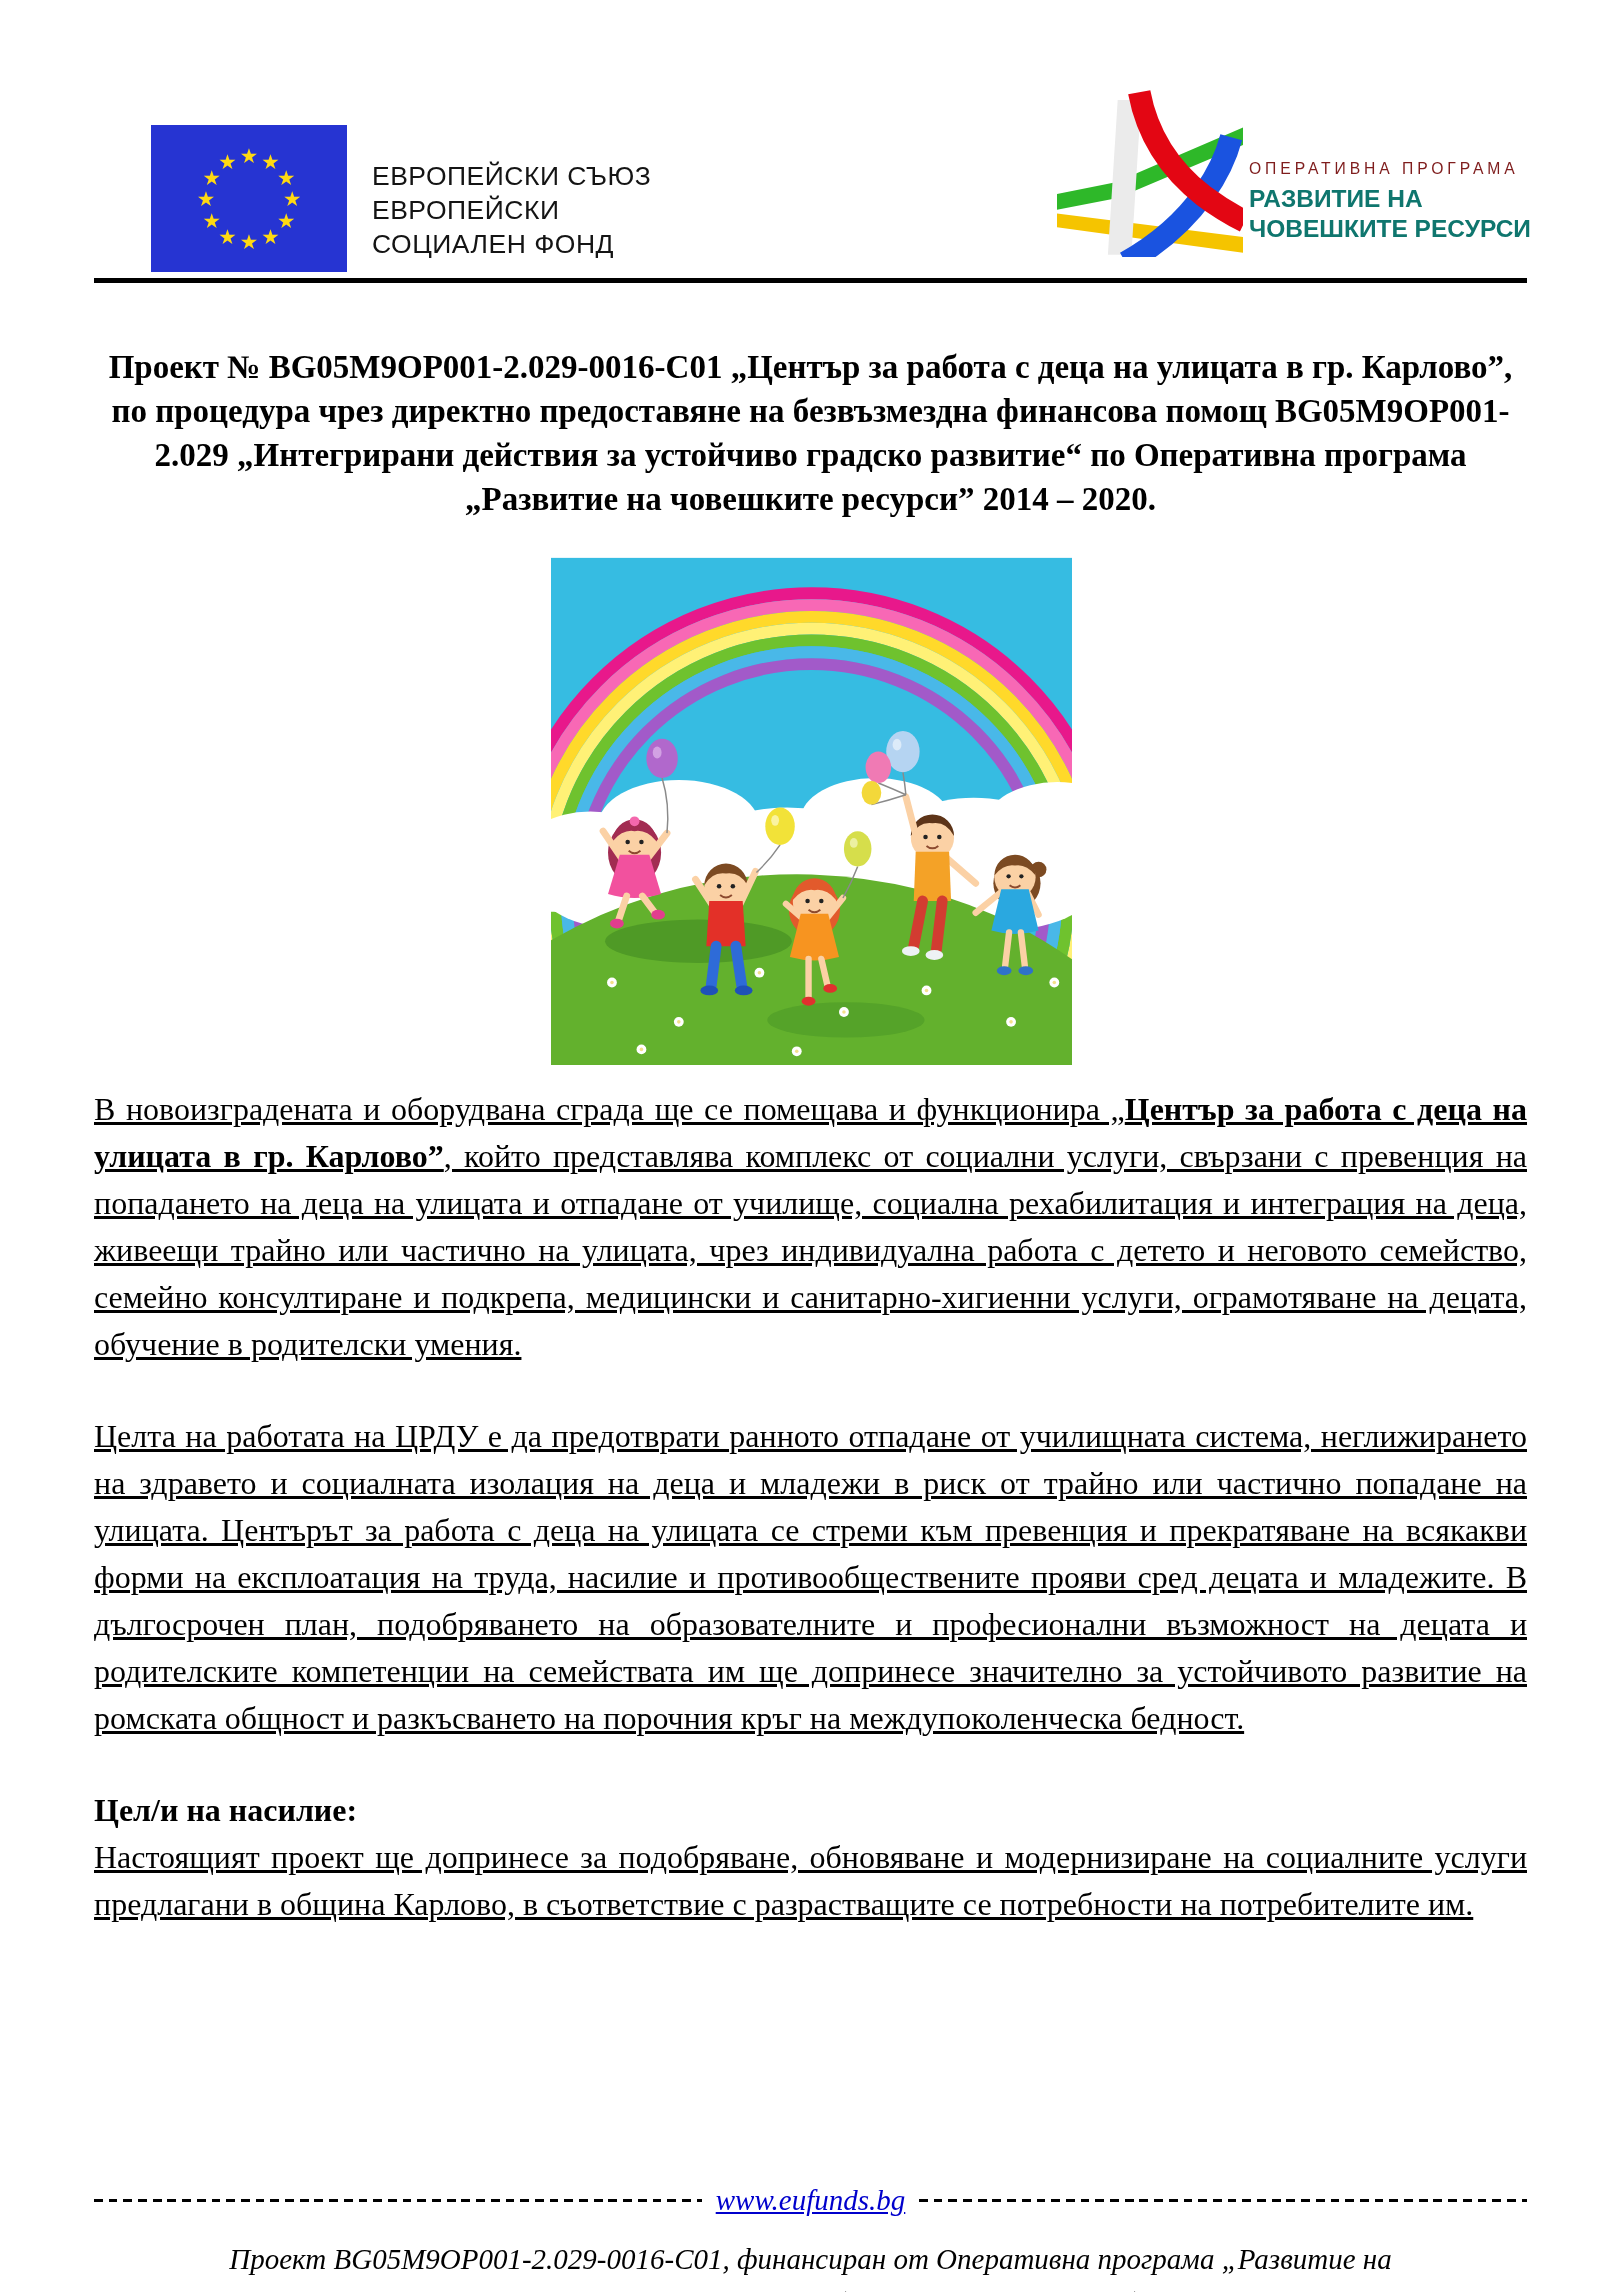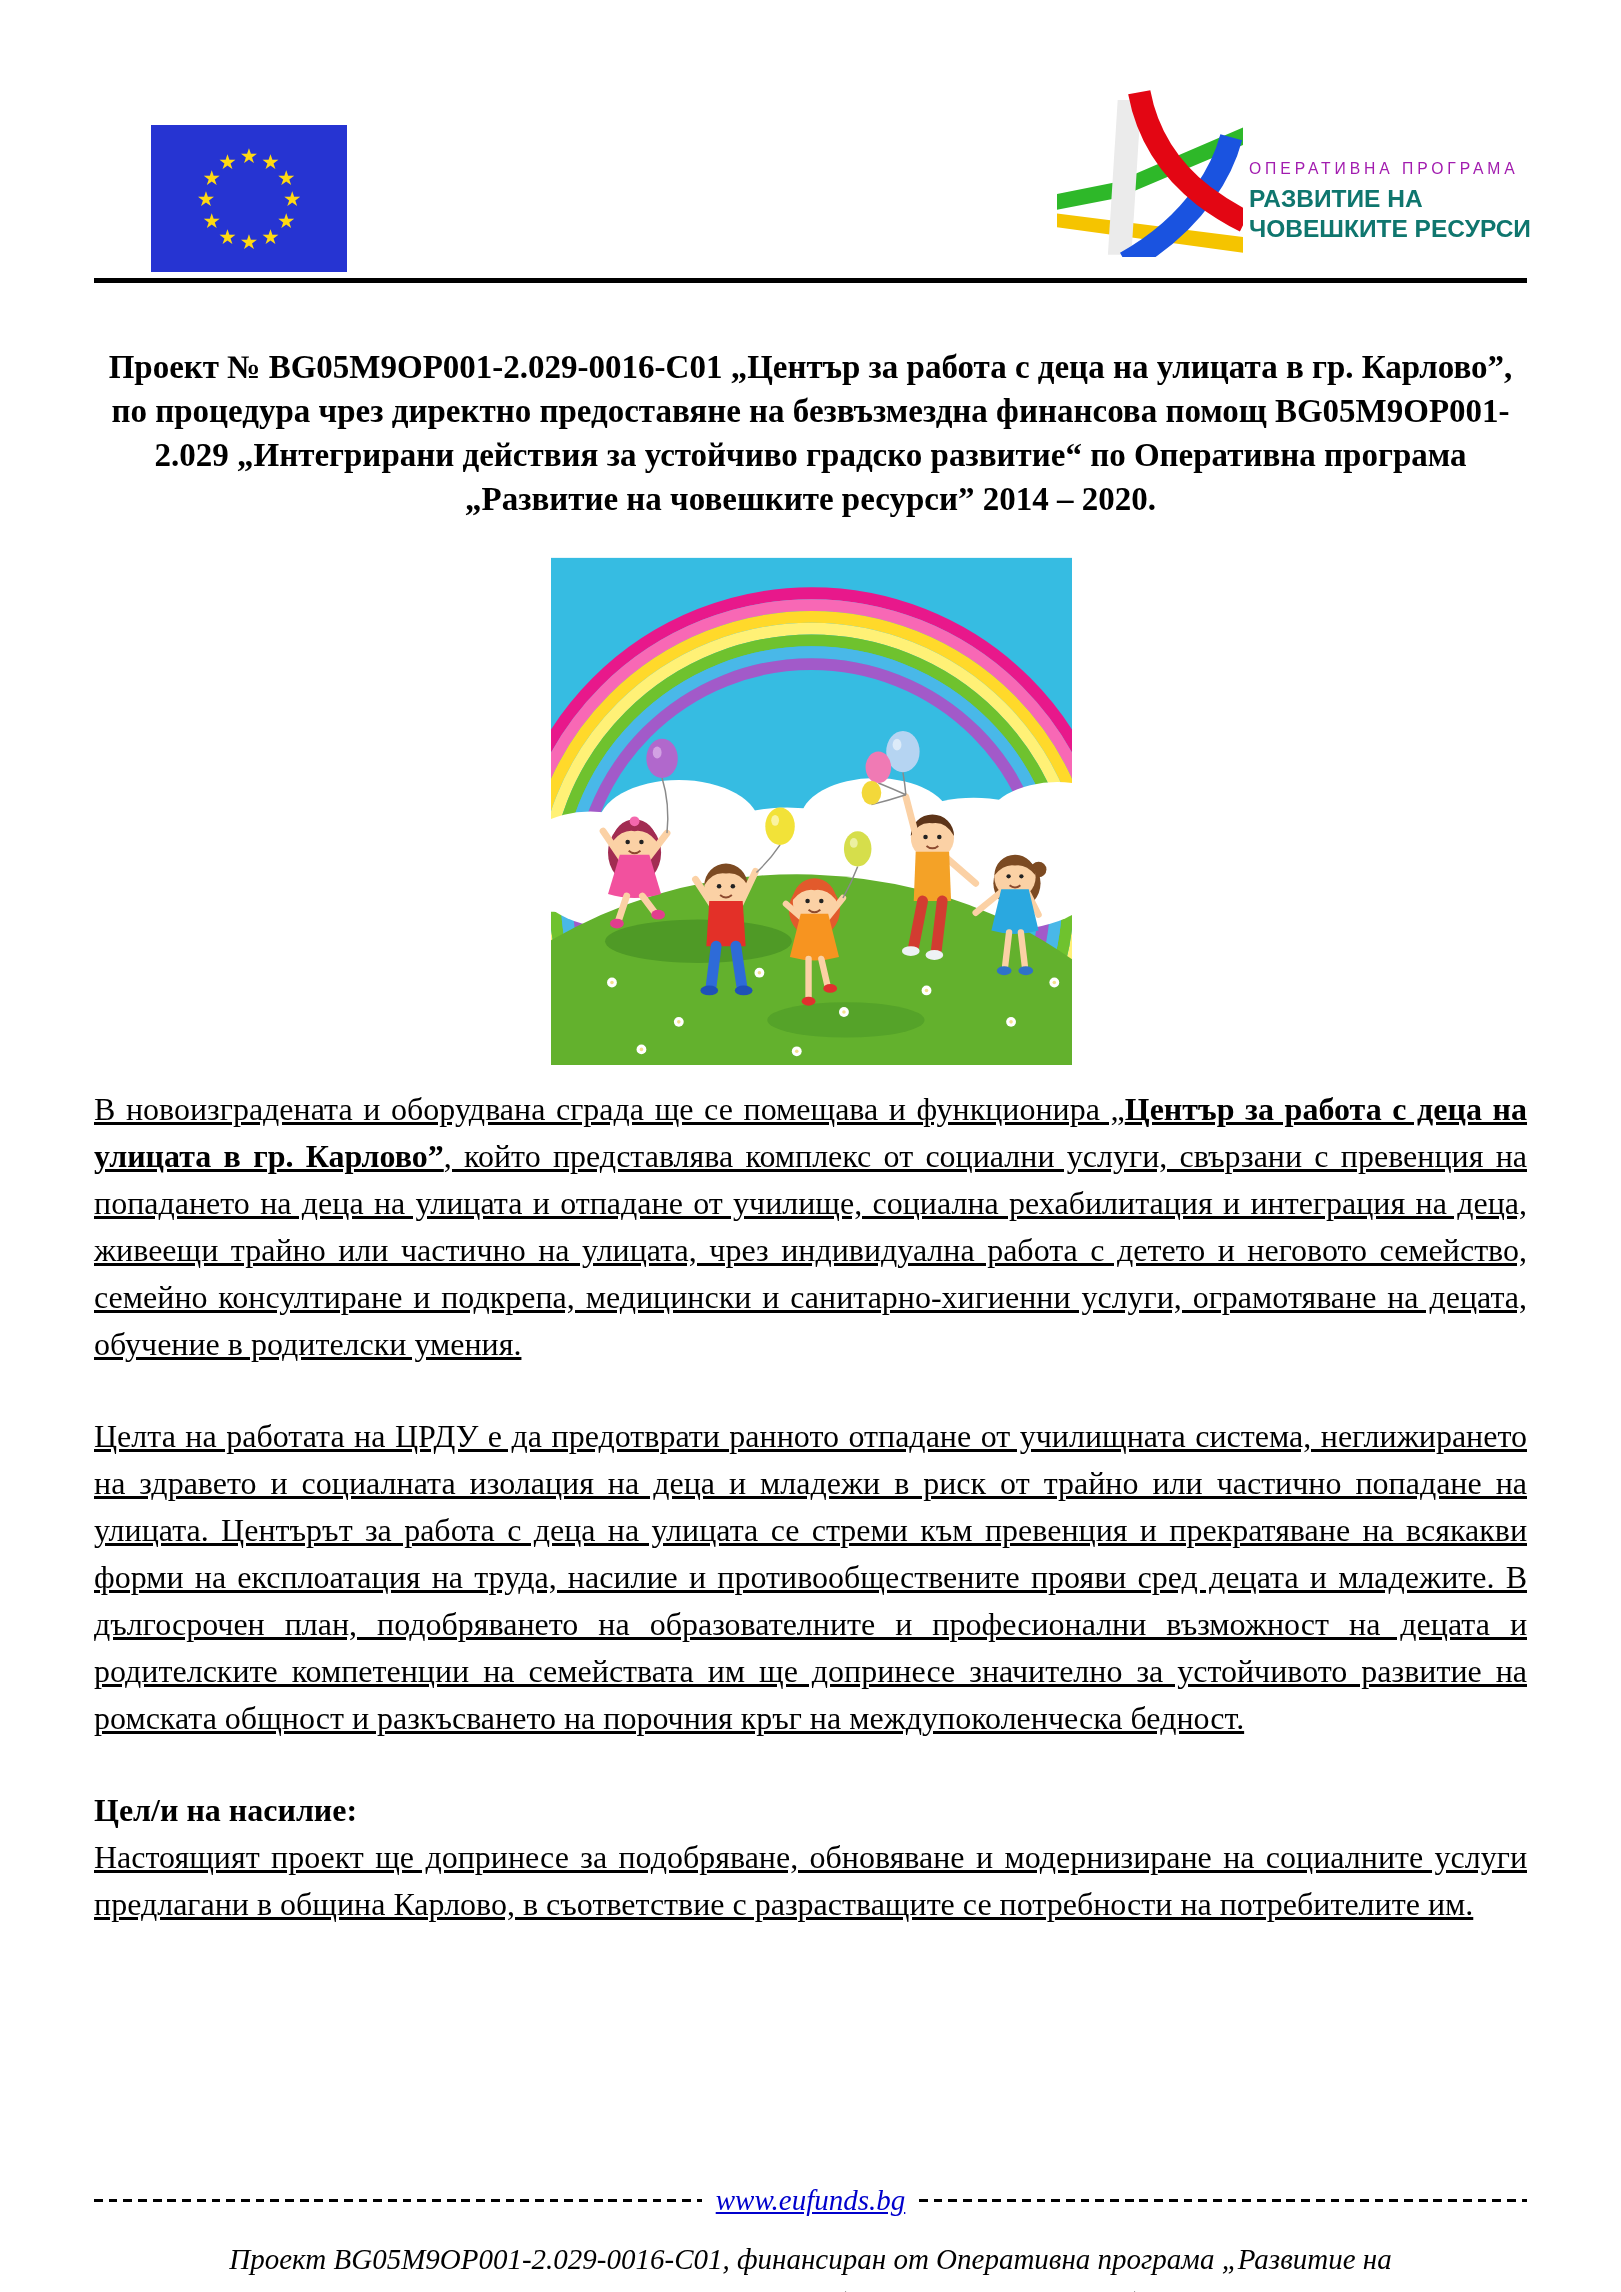--- a/index.html
+++ b/index.html
@@ -7,21 +7,21 @@
     position:relative;width:1621px;height:2293px;background:#fff;overflow:hidden;
     font-family:"Liberation Serif",serif;color:#000;
   }
   
   .header{position:absolute;left:94px;top:86px;width:1433px;height:192px;border-bottom:5.9px solid #000;}
   .eu-flag{position:absolute;left:57px;top:39px;}
   .eu-text{position:absolute;left:278px;top:73px;font-family:"Liberation Sans",sans-serif;
            font-size:26.5px;line-height:34px;color:#141414;letter-spacing:0.5px;}
   .op-ribbons{position:absolute;left:963px;top:2px;}
   .op-text{position:absolute;left:1155px;top:74px;font-family:"Liberation Sans",sans-serif;}
-  .op-kicker{font-size:15.7px;letter-spacing:3.9px;color:#a21caf;margin-bottom:5.9px;white-space:nowrap;}
+  .op-kicker{font-size:15.7px;letter-spacing:3.9px;color:#7f1d1d;margin-bottom:5.9px;white-space:nowrap;}
   .op-line{font-size:24.5px;font-weight:bold;color:#0f766e;line-height:30px;white-space:nowrap;}
   
   .title{margin:0;position:absolute;left:94px;top:345px;width:1433px;
          font-size:33px;font-weight:bold;text-align:center;line-height:44px;}
   
   .illustration{position:absolute;left:551px;top:557px;width:521px;height:508px;}
   .illustration svg{display:block;}
   
   .bodytext{position:absolute;left:94px;top:1086px;width:1433px;}
   .body-p{margin:0;font-size:32px;line-height:47px;text-align:justify;text-decoration:underline;}
@@ -55,20 +55,25 @@
           <text x="122" y="121">★</text>
         <text x="100" y="127">★</text>
           <text x="78" y="121">★</text>
           <text x="62" y="105">★</text>
         <text x="56" y="83">★</text>
           <text x="62" y="61">★</text>
           <text x="78" y="45">★</text>
       </g>
     </svg>
 
+    <div class="eu-text">
+      <div>ЕВРОПЕЙСКИ СЪЮЗ</div>
+      <div>ЕВРОПЕЙСКИ</div>
+      <div>СОЦИАЛЕН ФОНД</div>
+    </div>
 
     <svg class="op-ribbons" width="186" height="169" viewBox="0 0 190 172" xmlns="http://www.w3.org/2000/svg">
       <polygon points="0,128 0,142 190,168 190,152" fill="#f5c400"></polygon>
       <path d="M 0 108 L 60 96 L 190 40 L 190 58 L 62 112 L 0 124 Z" fill="#2eb829"></path>
       <polygon points="62,12 86,12 76,170 52,170" fill="#ebebeb"></polygon>
       <path d="M 70 178 Q 120 150 150 108 Q 170 80 178 50" fill="none" stroke="#1a53e0" stroke-width="23"></path>
       <path d="M 84 4 Q 96 68 150 110 Q 170 125 192 136" fill="none" stroke="#e30613" stroke-width="23"></path>
     </svg>
 
     <div class="op-text">

